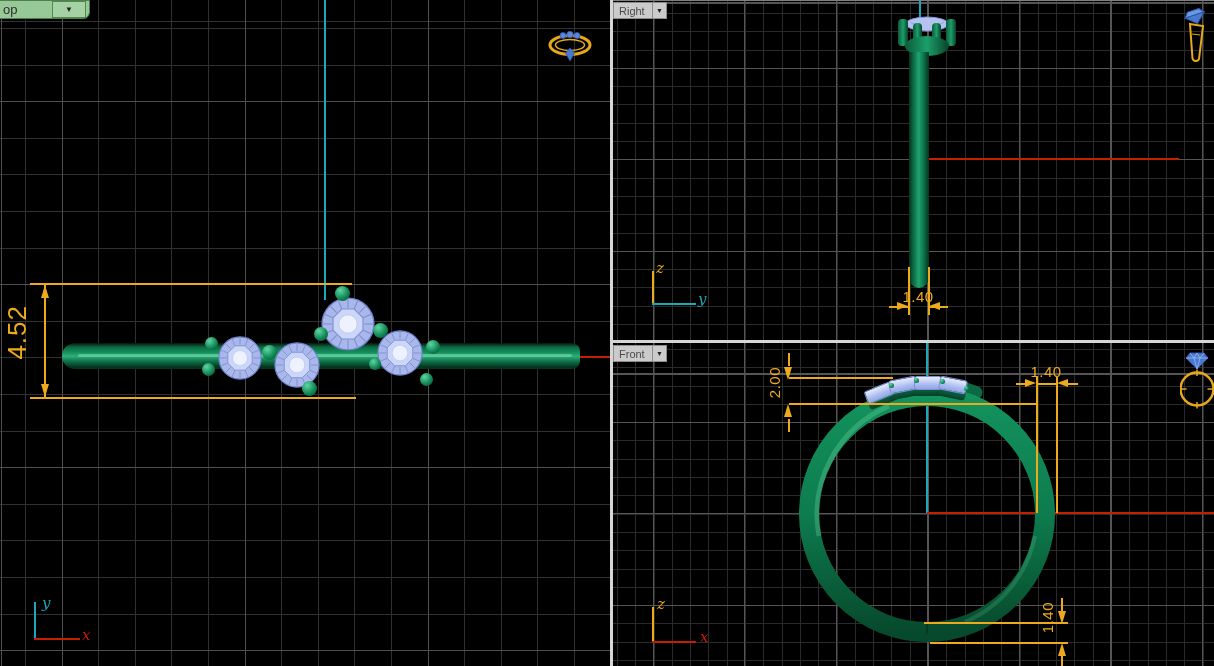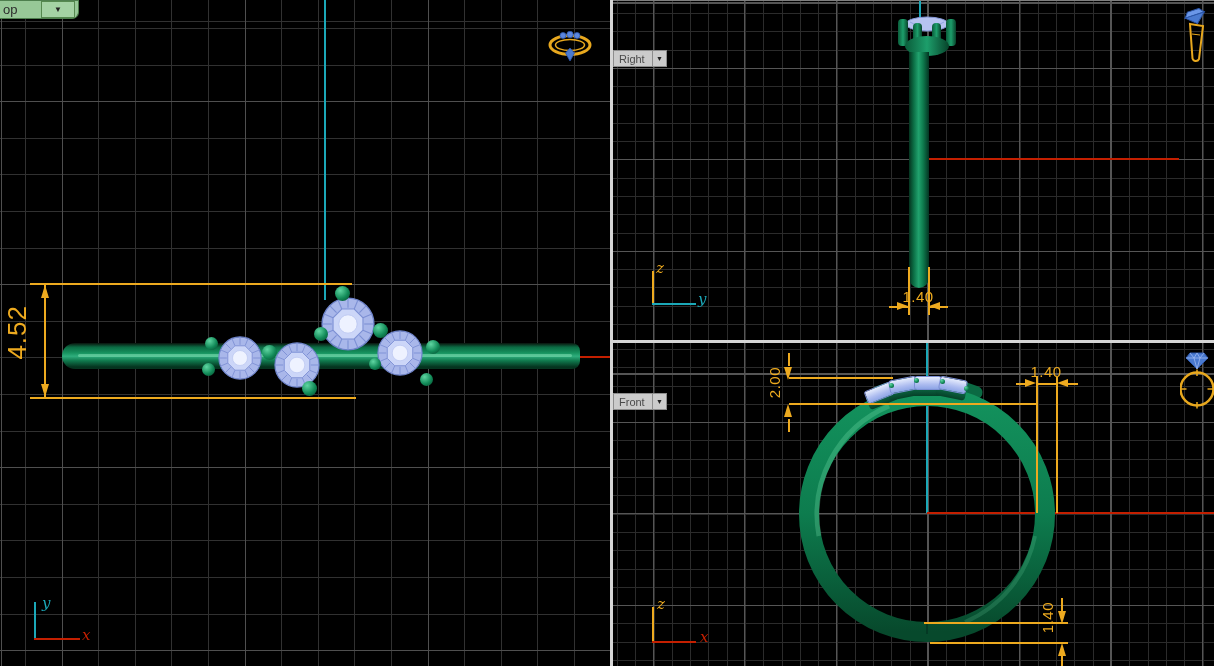--- a/index.html
+++ b/index.html
@@ -29,25 +29,25 @@
       repeating-linear-gradient(to bottom,#555 0 1px,transparent 1px 91.5px),
       repeating-linear-gradient(to right,#2b2b2b 0 1px,transparent 1px 18.3px),
       repeating-linear-gradient(to bottom,#2b2b2b 0 1px,transparent 1px 18.3px);
     background-position:40px 0,0 79px,4px 0,0 6px;}
   .sep-v{position:absolute;left:610px;top:0;width:3px;height:666px;background:#d6d6d6;}
   .sep-h{position:absolute;left:613px;top:340px;width:601px;height:3px;background:#d6d6d6;}
   .edge-top{position:absolute;left:613px;top:0;width:601px;height:1px;background:#7e7e7e;}
 
   
   .tab{position:absolute;display:flex;align-items:center;box-sizing:border-box;cursor:default;}
-  .tab-green{left:0;top:0;width:79px;height:19px;background:#97c897;border:1px solid #4e7f4e;
+  .tab-green{left:0;top:0;width:90px;height:19px;background:#97c897;border:1px solid #4e7f4e;
     border-left:none;border-radius:0 0 7px 0;color:#2d2d2d;font-size:13px;}
   .tab-green .lbl{flex:1;padding-left:3px;}
   .tab-gray{left:0;top:2px;width:54px;height:17px;background:#cbcbcb;border:1px solid #8d8d8d;
-    color:#4a4a4a;font-size:11px;margin-top:48px;}
+    color:#4a4a4a;font-size:11px;}
   .tab-gray .lbl{flex:1;padding-left:5px;}
   .tab-arrow{width:13px;align-self:stretch;border-left:1px solid #8d8d8d;display:flex;
     align-items:center;justify-content:center;font-size:7px;color:#222;}
   .tab-green .tab-arrow{width:32px;height:15px;align-self:center;border:1px solid #55884f;
     margin-right:3px;font-size:8px;background:#a4d2a4;}
 
   
   .ln{position:absolute;}
   .gold-h{height:1.5px;background:var(--gold);}
   .gold-v{width:1.5px;background:var(--gold);}

